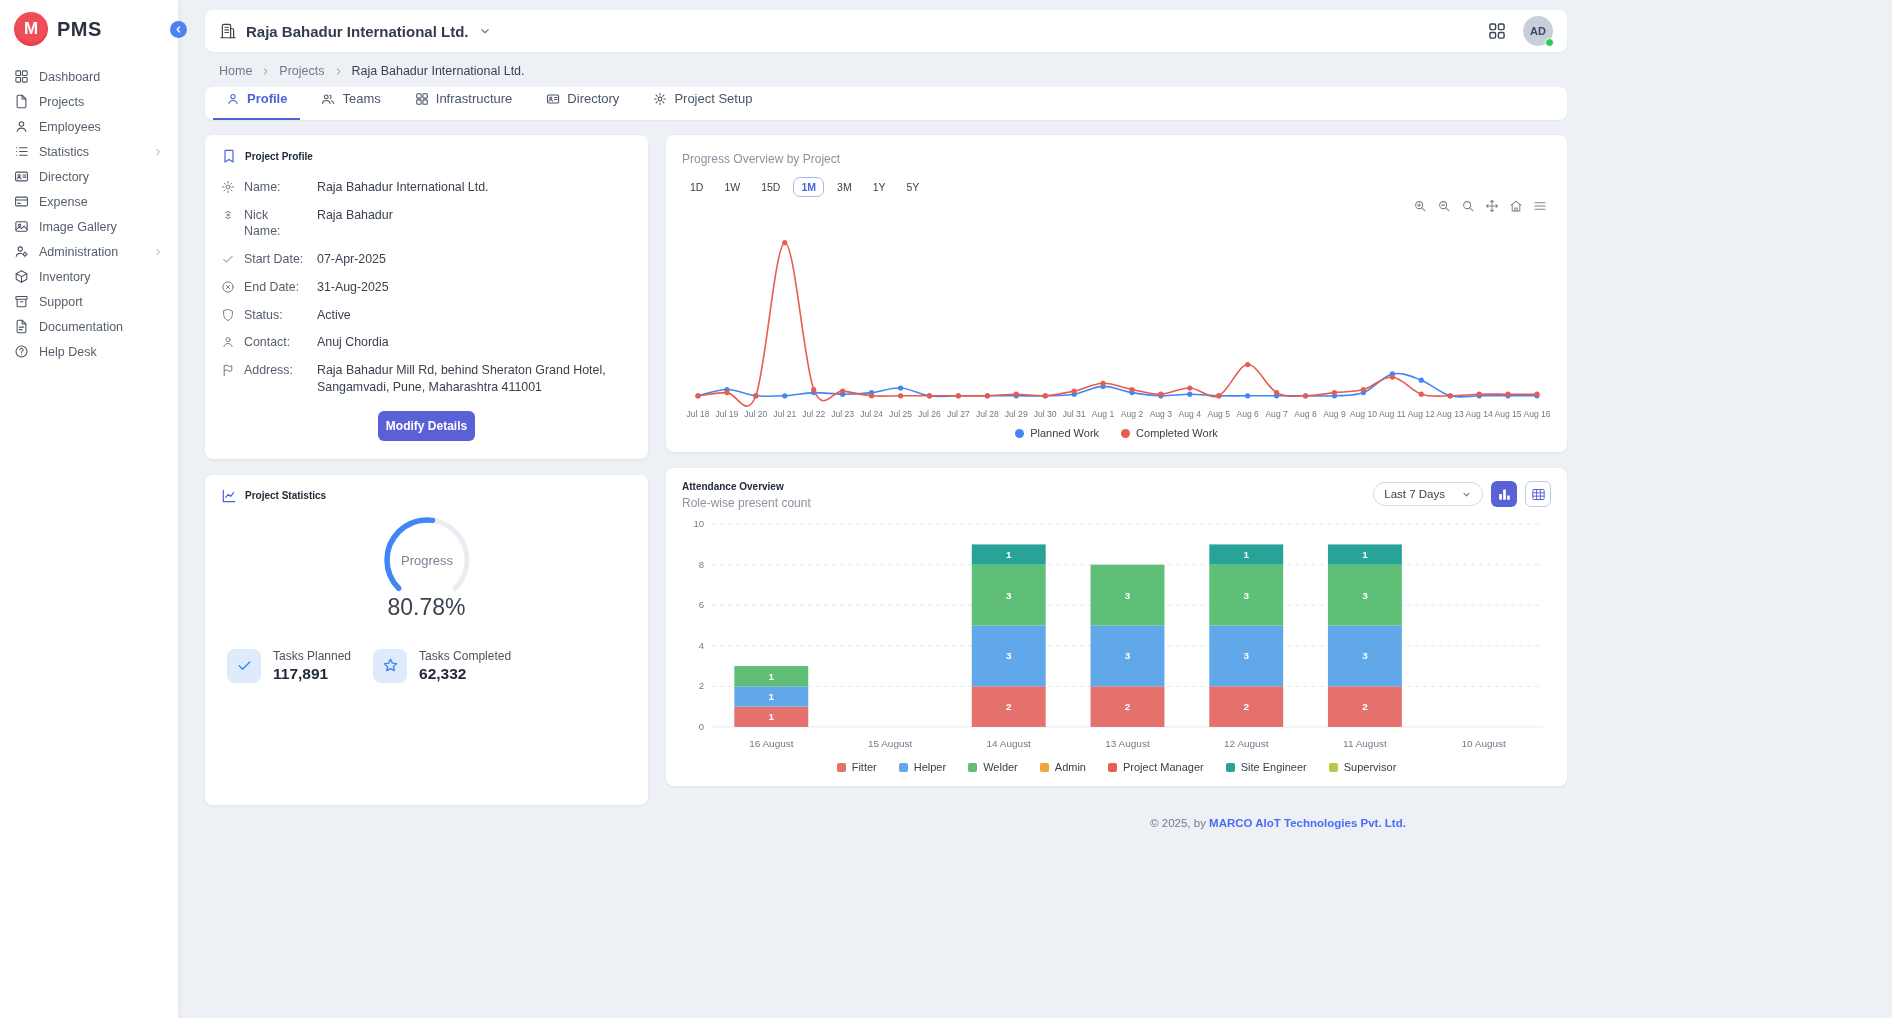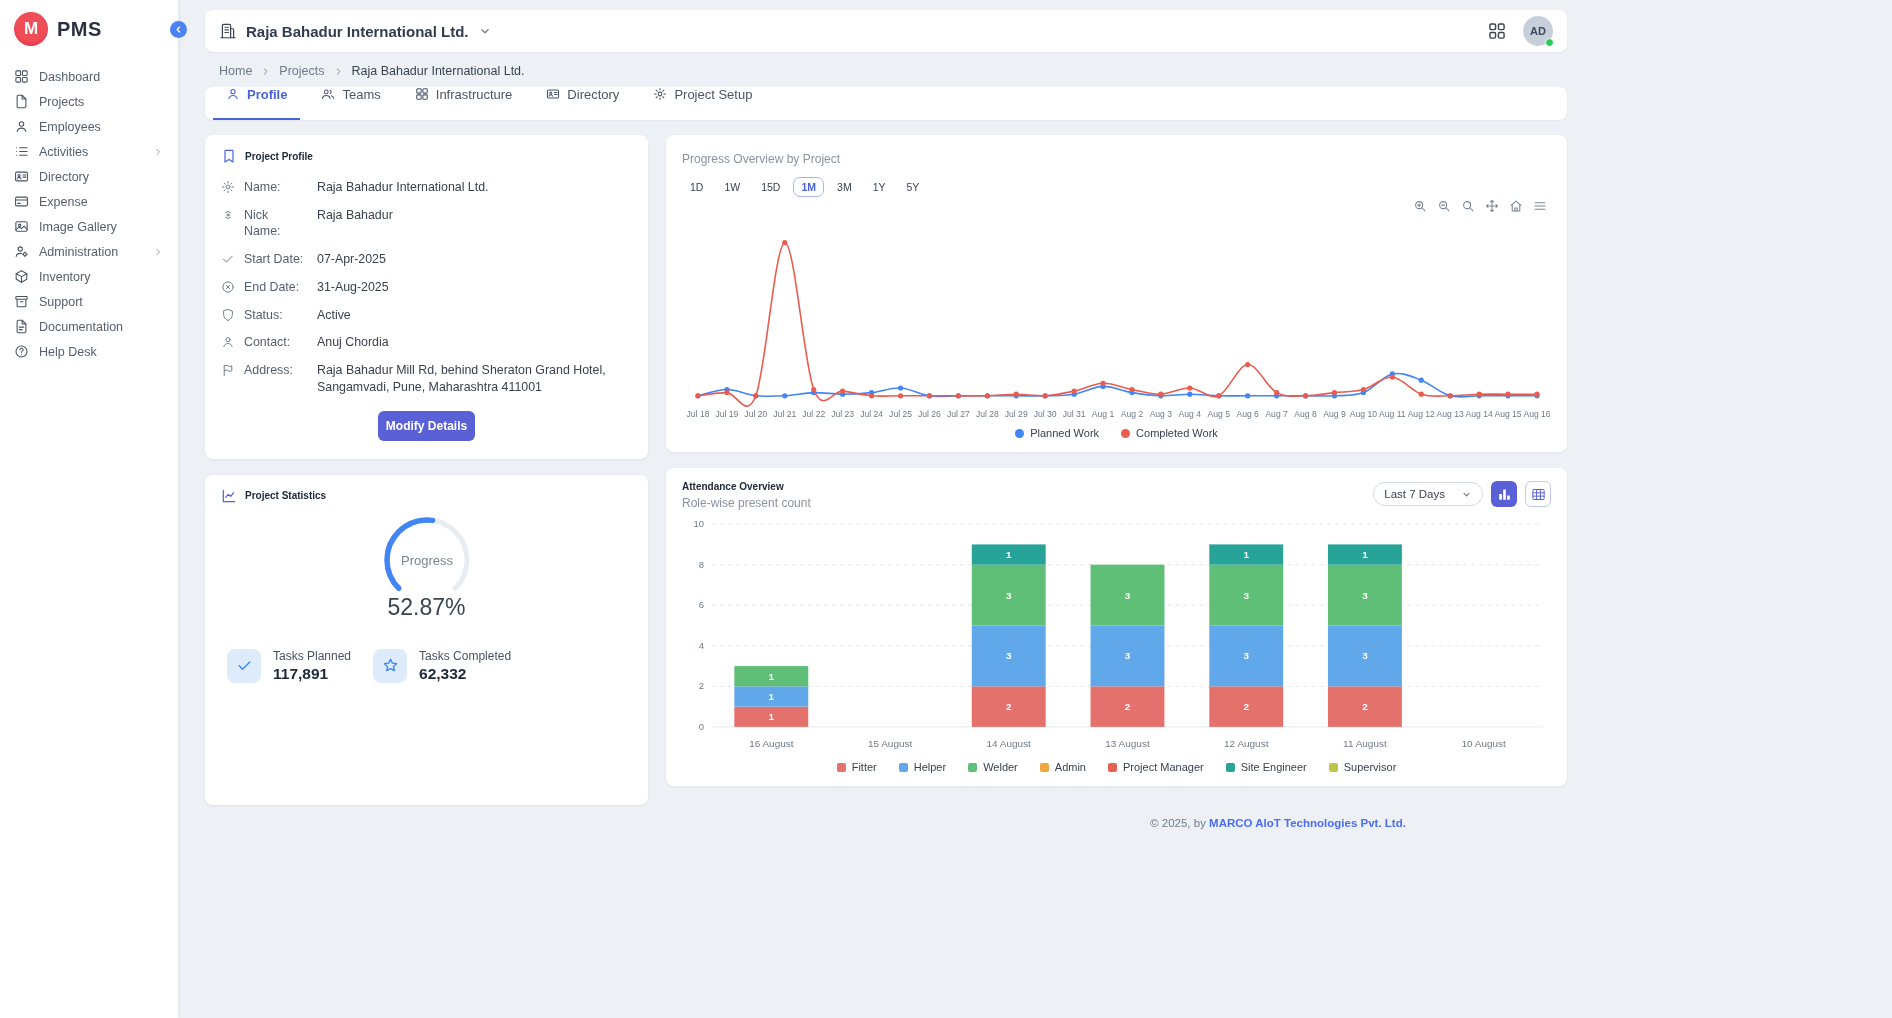--- a/index.html
+++ b/index.html
@@ -32,21 +32,21 @@
 .topbar-right{display:flex;align-items:center;gap:16px}
 .appsbtn{display:inline-flex;color:#3a4350}
 .avatar{width:30px;height:30px;border-radius:50%;background:#c7d0da;color:#3d4a5c;font-size:11px;font-weight:700;display:flex;align-items:center;justify-content:center;position:relative}
 .online-dot{position:absolute;right:-1px;bottom:-1px;width:9px;height:9px;border-radius:50%;background:#34c759;border:1.5px solid #fff}
 
 .breadcrumb{margin:12px 2px 9px 14px;display:flex;gap:8px;align-items:center;font-size:12.5px;color:#6f7a87}
 .bc-chev{display:inline-flex;color:#9aa3af}
 .bc-current{color:#39424e}
 
 .tabs{background:#fff;border-radius:8px;display:flex;gap:8px;padding:0 8px;height:33px;box-shadow:0 1px 2px rgba(16,24,40,.05)}
-.tab{display:flex;align-items:flex-start;gap:7px;padding:0 13px;font-size:13px;color:#4a5565;border-bottom:2.5px solid transparent}
+.tab{display:flex;align-items:flex-end;gap:7px;padding:12px 13px;font-size:13px;color:#4a5565;border-bottom:2.5px solid transparent}
 .tab .gi{display:inline-flex}
 .tab.active{color:#4964d9;border-bottom-color:#4964d9;font-weight:600}
 
 .cols{display:flex;gap:18px;margin-top:15px;align-items:flex-start}
 .left-col{width:443px;display:flex;flex-direction:column;gap:16px}
 .right-col{flex:1;display:flex;flex-direction:column;gap:16px}
 .card{background:#fff;border-radius:8px;box-shadow:0 1px 3px rgba(16,24,40,.06);padding:13px 16px}
 .card-title{display:flex;align-items:center;gap:8px;font-size:10px;font-weight:700;color:#222b3a}
 .card-title .cti{display:inline-flex;color:#4964d9}
 .card-sub{font-size:12px;color:#8a93a0;margin-top:4px}
@@ -131,21 +131,21 @@
           </span>
           <span data-interactable="false">Employees</span>
         </div>
         <div class="nav-item" data-interactable="true">
           <span class="nico" data-interactable="false">
             <svg width="15" height="15" viewBox="0 0 24 24" fill="none" stroke="currentColor" stroke-width="1.7" stroke-linecap="round" stroke-linejoin="round">
               <path d="M9 6h12M9 12h12M9 18h12"></path>
               <path d="M4 6h.01M4 12h.01M4 18h.01"></path>
             </svg>
           </span>
-          <span data-interactable="false">Activities</span>
+          <span data-interactable="false">Statistics</span>
           <span class="spacer"></span>
           <span class="chev" data-interactable="false">
             <svg width="12" height="12" viewBox="0 0 24 24" fill="none" stroke="currentColor" stroke-width="2" stroke-linecap="round" stroke-linejoin="round">
               <path d="M9.5 6.5l5.5 5.5-5.5 5.5"></path>
             </svg>
           </span>
         </div>
         <div class="nav-item" data-interactable="true">
           <span class="nico" data-interactable="false">
             <svg width="15" height="15" viewBox="0 0 24 24" fill="none" stroke="currentColor" stroke-width="1.7" stroke-linecap="round" stroke-linejoin="round">
@@ -445,21 +445,21 @@
                   </svg>
                 </span>
               <span data-interactable="false">Project Statistics</span>
             </div>
             <div class="gauge-wrap" data-interactable="false">
               <svg width="120" height="104" viewBox="0 0 120 104" data-interactable="false">
                 <circle cx="60" cy="52" r="40" fill="none" stroke="#e9edf2" stroke-width="5" stroke-linecap="round" transform="rotate(135 60 52)" stroke-dasharray="188.49555921538757 251.32741228718345"></circle>
                 <circle id="gauge-arc" cx="60" cy="52" r="40" fill="none" stroke="#4285f4" stroke-width="5.5" stroke-linecap="round" transform="rotate(135 60 52)" stroke-dasharray="99.6576021571754 251.32741228718345"></circle>
                 <text x="60" y="57" text-anchor="middle" font-size="13" fill="#7a8492">Progress</text>
               </svg>
-              <div class="gauge-value" data-interactable="false">52.87%</div>
+              <div class="gauge-value" data-interactable="false">80.78%</div>
             </div>
             <div class="stats" data-interactable="false">
                 <div class="stat" data-interactable="false">
                   <span class="stat-ic" data-interactable="false">
                     <svg width="17" height="17" viewBox="0 0 24 24" fill="none" stroke="currentColor" stroke-width="2" stroke-linecap="round" stroke-linejoin="round">
                       <path d="M4.5 12.5l4.8 4.8L19.5 7"></path>
                     </svg>
                   </span>
                   <span>
                     <div class="stat-label" data-interactable="false">Tasks Planned</div>

